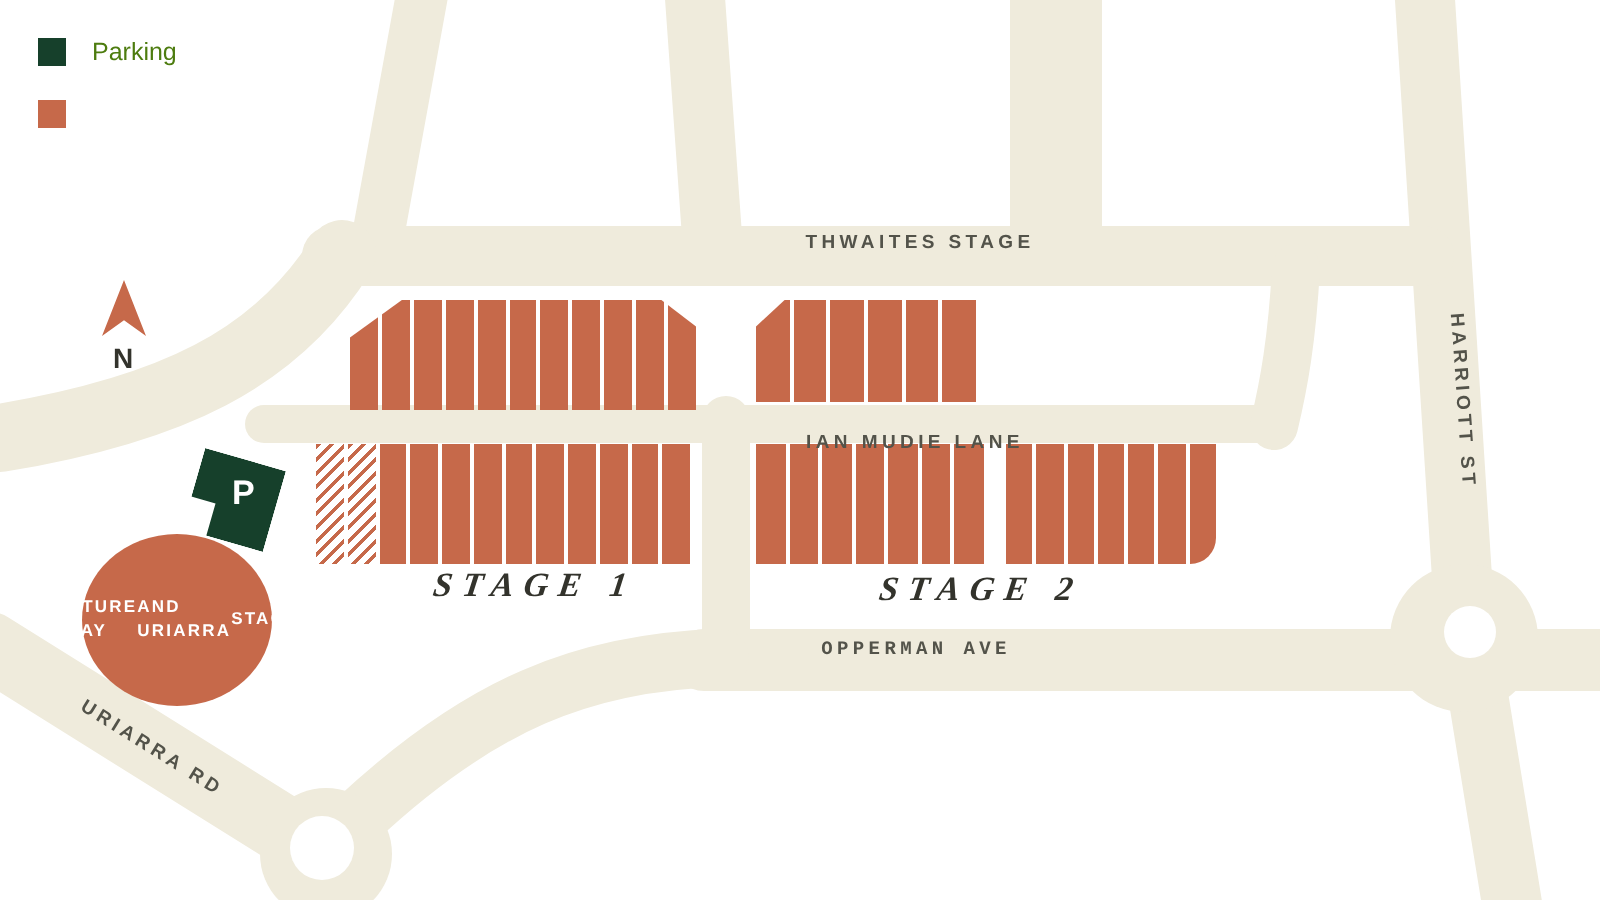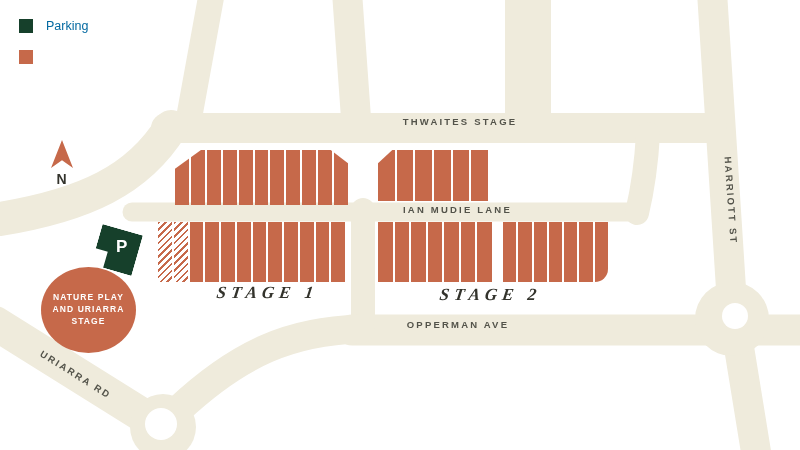--- a/index.html
+++ b/index.html
@@ -12,21 +12,21 @@
   .road-fill{fill:var(--road);}
   .hole{fill:#fff;}
 
   
   .legend{position:absolute;left:19px;top:19px;}
   .legend-row{display:flex;align-items:flex-start;gap:13px;margin-bottom:17px;}
   .swatch{width:14px;height:14px;flex:0 0 14px;margin-top:0px;}
   .swatch.solid-green{background:var(--parking);}
   .swatch.solid-terracotta{background:var(--lot);}
   .swatch.hatched{background:repeating-linear-gradient(135deg,var(--lot) 0 1.8px,#fff 1.8px 4.6px);}
-  .legend-label{font-size:12.5px;line-height:1.15;color:#0369a1;max-width:120px;}
+  .legend-label{font-size:12.5px;line-height:1.15;color:#4d7c0f;max-width:120px;}
 
   
   .street-label{
     position:absolute;font-size:9.5px;font-weight:700;letter-spacing:2.2px;
     color:#53534a;text-align:center;white-space:nowrap;
   }
   .stage-label{
     position:absolute;font-family:"Liberation Serif",serif;font-style:italic;font-weight:700;
     font-size:17px;letter-spacing:5px;color:#33332c;text-align:center;white-space:nowrap;
     transform:skewX(-8deg);
@@ -51,21 +51,21 @@
     transform:rotate(16deg);
     clip-path:polygon(0 0,100% 0,100% 100%,30% 100%,30% 60%,0 60%);
     display:flex;align-items:center;justify-content:center;
   }
   .p-marker span{transform:rotate(-16deg);color:#fff;font-weight:700;font-size:17px;
     padding-left:10px;padding-bottom:6px;}
 
   
   .nature{
     position:absolute;left:41px;top:267px;width:95px;height:86px;border-radius:50%;
-    background:var(--lot);display:flex;flex-direction:column;align-items:center;justify-content:center;
+    background:var(--lot);display:flex;flex-direction:row;align-items:center;justify-content:center;
   }
   .nature span{color:#fff;font-size:8.5px;font-weight:700;letter-spacing:1.1px;line-height:1.4;}
 </style>
 </head>
 <body>
 
 <div class="map-root" style="--road: #EFEBDC; --lot: #C6694A; --parking: #16402B;">
 
   <svg class="roads" width="800" height="450" viewBox="0 0 800 450">
     <path class="road-stroke" stroke-width="26" d="M 212 -8 L 189 118"></path>
@@ -161,20 +161,20 @@
     <span>P</span>
   </div>
 
   <div class="nature">
     <span>NATURE PLAY</span>
     <span>AND URIARRA</span>
     <span>STAGE</span>
   </div>
 
   <div class="street-label" style="left:380px;top:116px;width:160px;">THWAITES STAGE</div>
-  <div class="street-label" style="left:380px;top:204px;width:155px;">IAN MUDIE LANE</div>
-  <div class="street-label" style="left:378px;top:319px;width:160px;">OPPERMAN AVE</div>
+  <div class="street-label" style="left:380px;top:216px;width:155px;">IAN MUDIE LANE</div>
+  <div class="street-label" style="left:378px;top:319px;width:160px;font-family:Liberation Mono, monospace;">OPPERMAN AVE</div>
   <div class="street-label" style="left:44px;top:348px;transform:rotate(32deg);transform-origin:left top;">URIARRA RD</div>
   <div class="street-label" style="left:676px;top:195px;width:110px;transform:rotate(86deg);">HARRIOTT ST</div>
 
   <div class="stage-label" style="left:195px;top:283px;width:145px;">STAGE 1</div>
   <div class="stage-label" style="left:418px;top:285px;width:145px;">STAGE 2</div>
 </div>
 
 </body></html>

